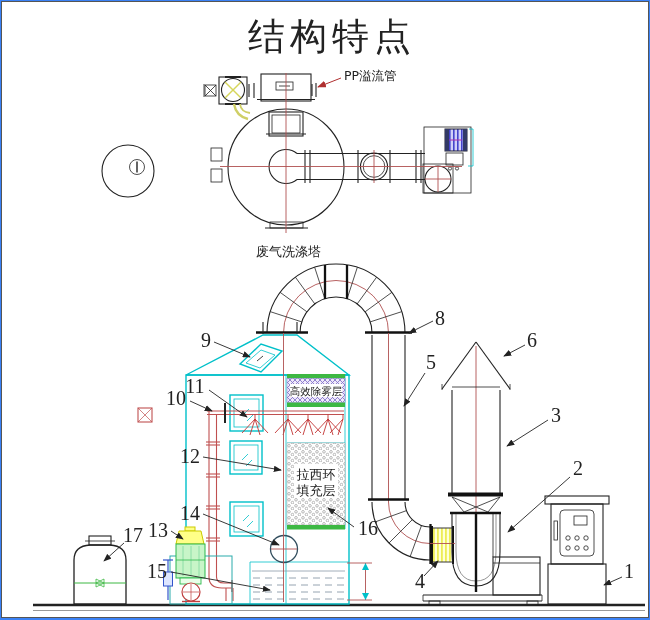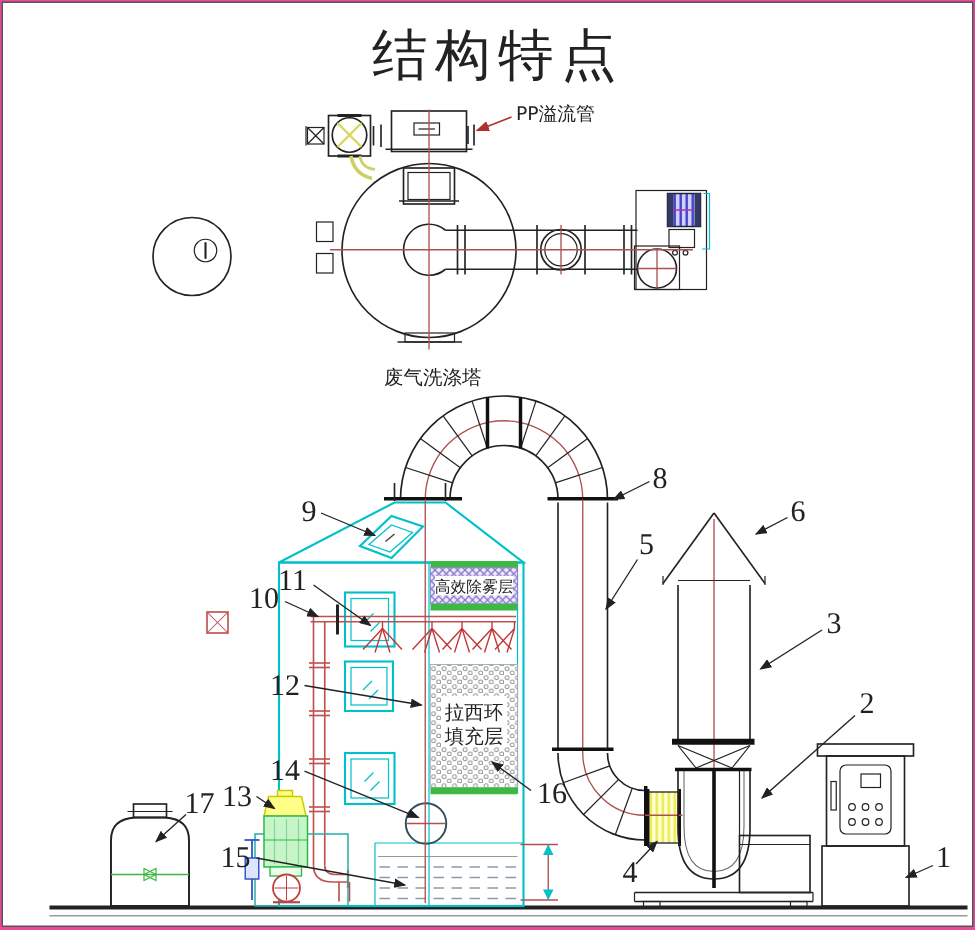--- a/index.html
+++ b/index.html
@@ -1,16 +1,16 @@
 <!DOCTYPE html>
 <html><head>
 <meta charset="utf-8">
 <style>
   html,body{margin:0;padding:0;background:#e8e8e8;}
-  .canvas{width:650px;height:620px;background:#ec4899;position:relative;overflow:hidden;}
+  .canvas{width:650px;height:620px;background:#3b82f6;position:relative;overflow:hidden;}
   svg{display:block;}
   text{fill:#222;}
   .title-t{font-family:"Liberation Serif","DejaVu Serif","DejaVu Sans",serif;font-size:37px;letter-spacing:5px;}
   .cjk{font-family:"DejaVu Sans","Liberation Sans",sans-serif;}
   .num{font-family:"Liberation Serif","DejaVu Serif",serif;font-size:20px;}
   .thin{stroke:#222;stroke-width:1.1;fill:none;}
   .thin8{stroke:#222;stroke-width:0.8;fill:none;}
   .thick{stroke:#111;stroke-width:2.3;fill:none;}
   .red{stroke:#b05050;stroke-width:0.9;fill:none;}
   .redp{stroke:#c05050;stroke-width:1.1;fill:none;}

